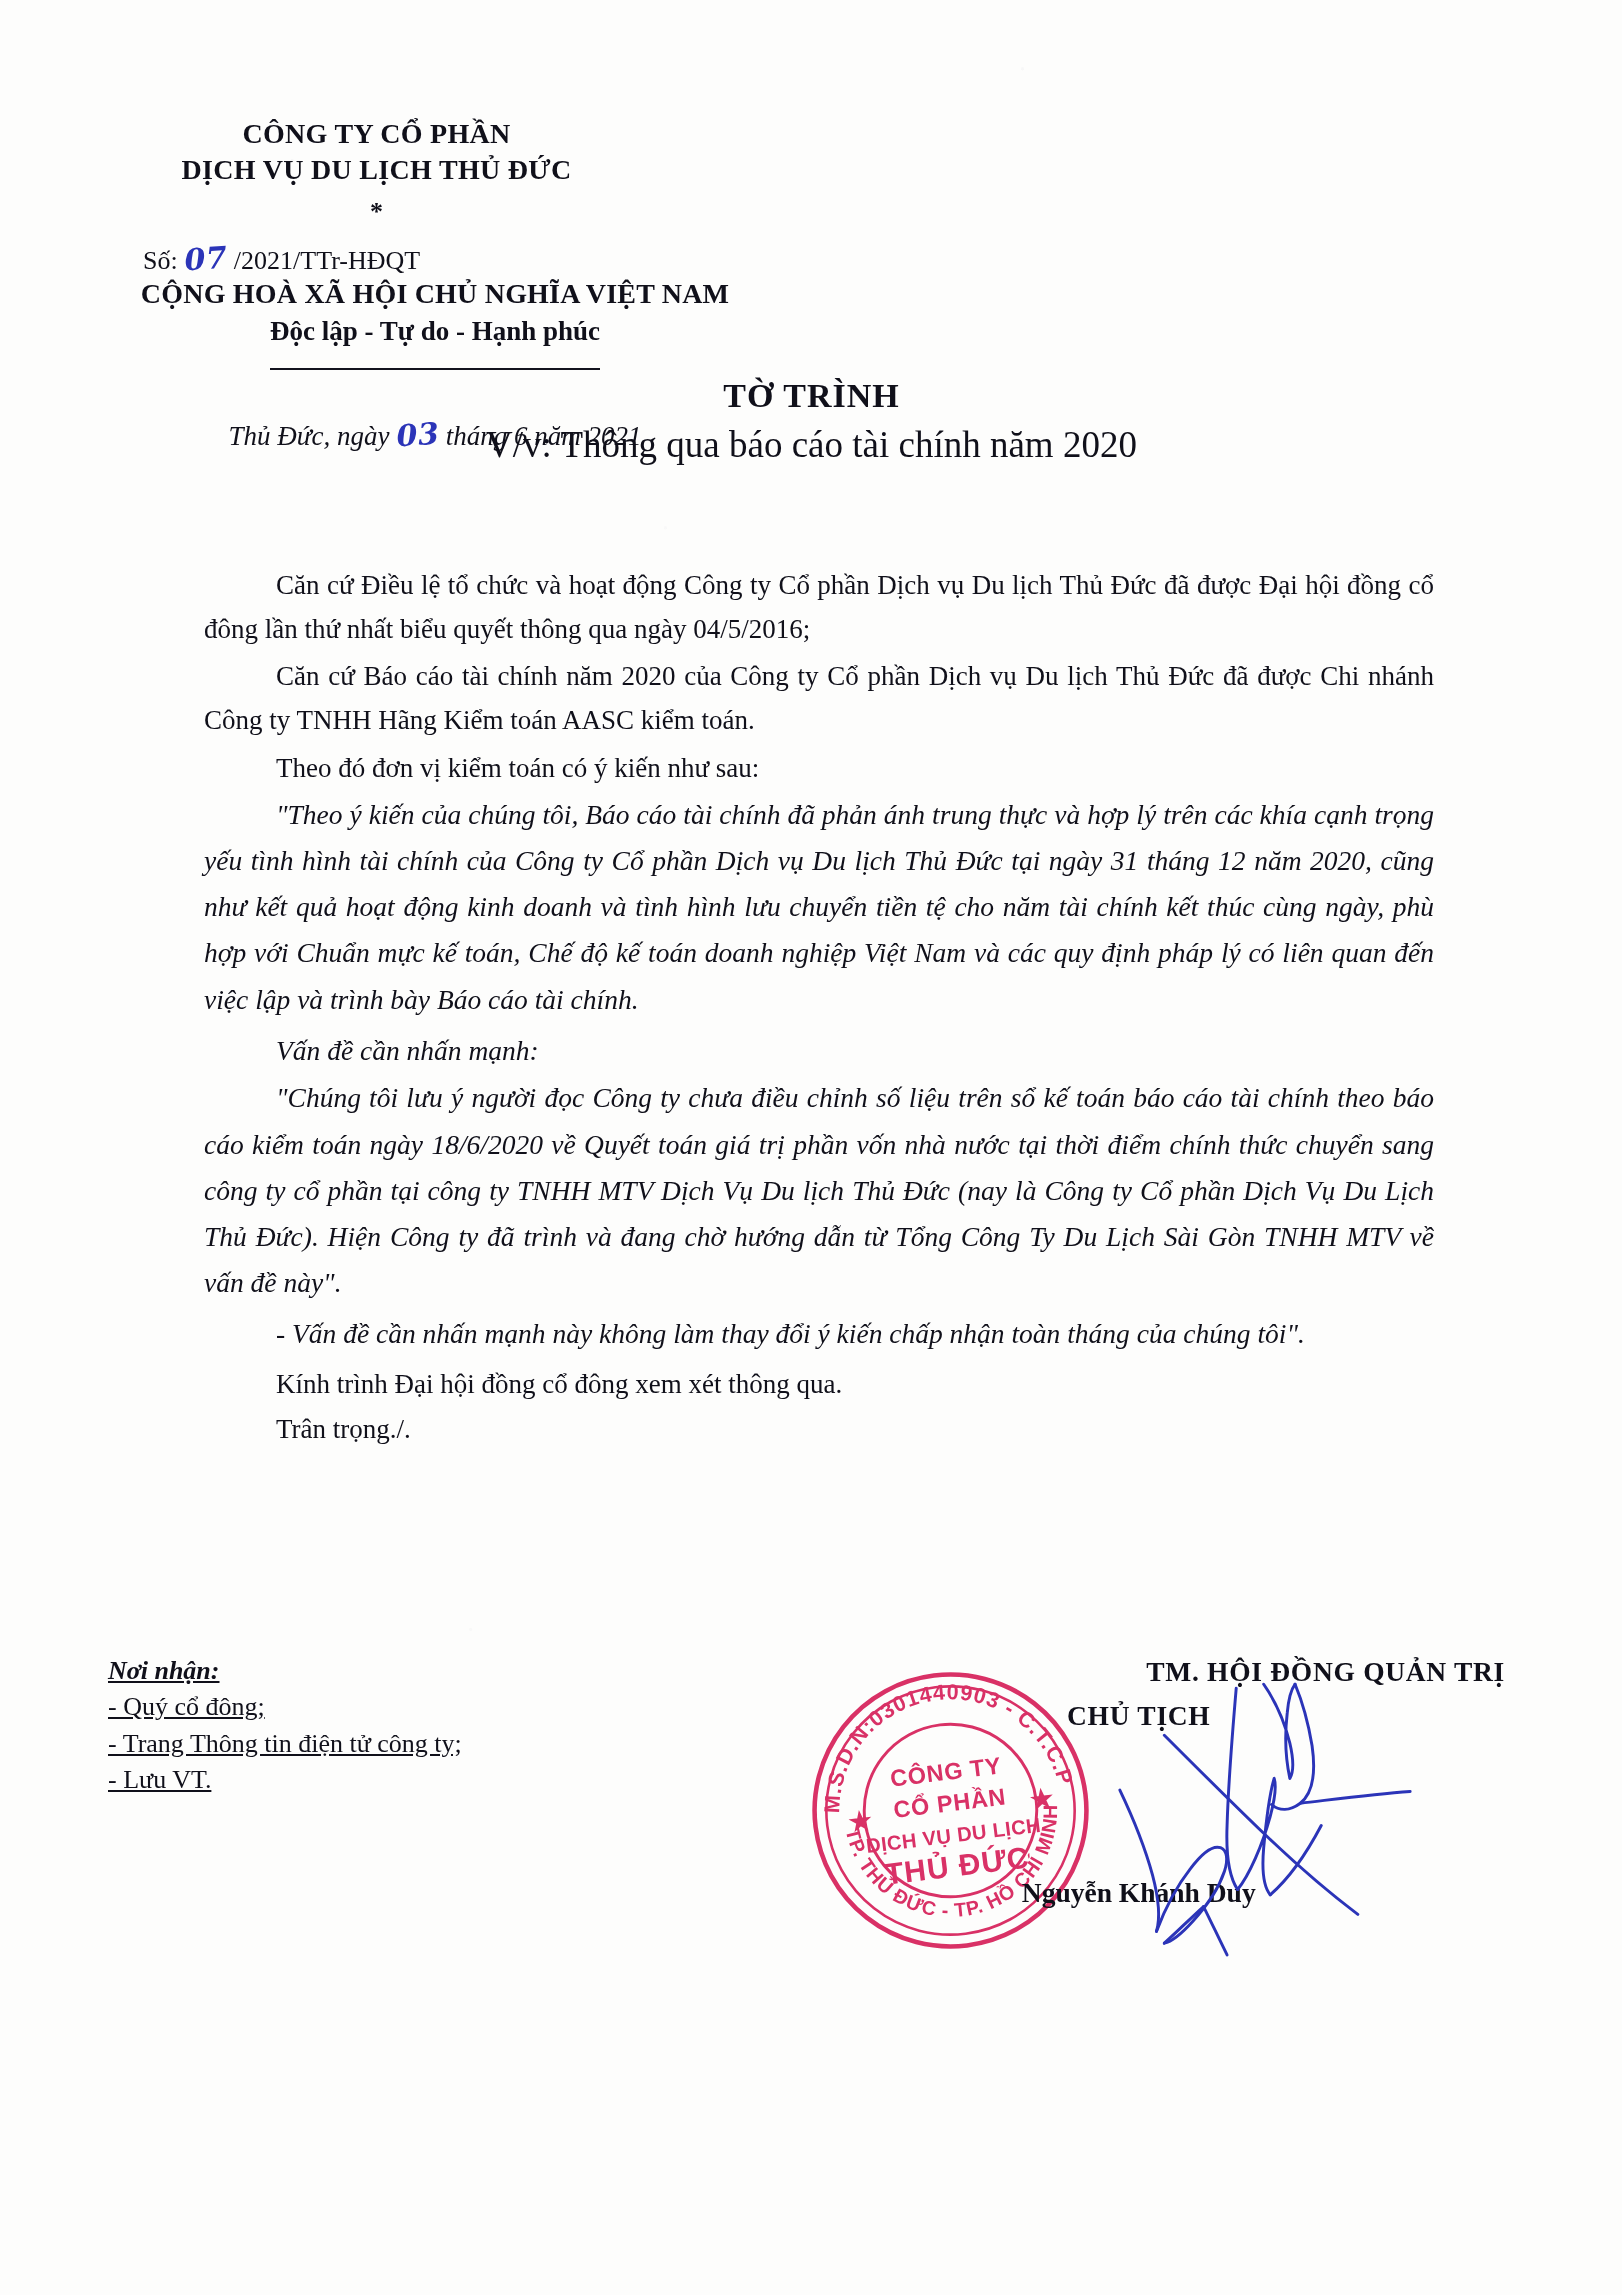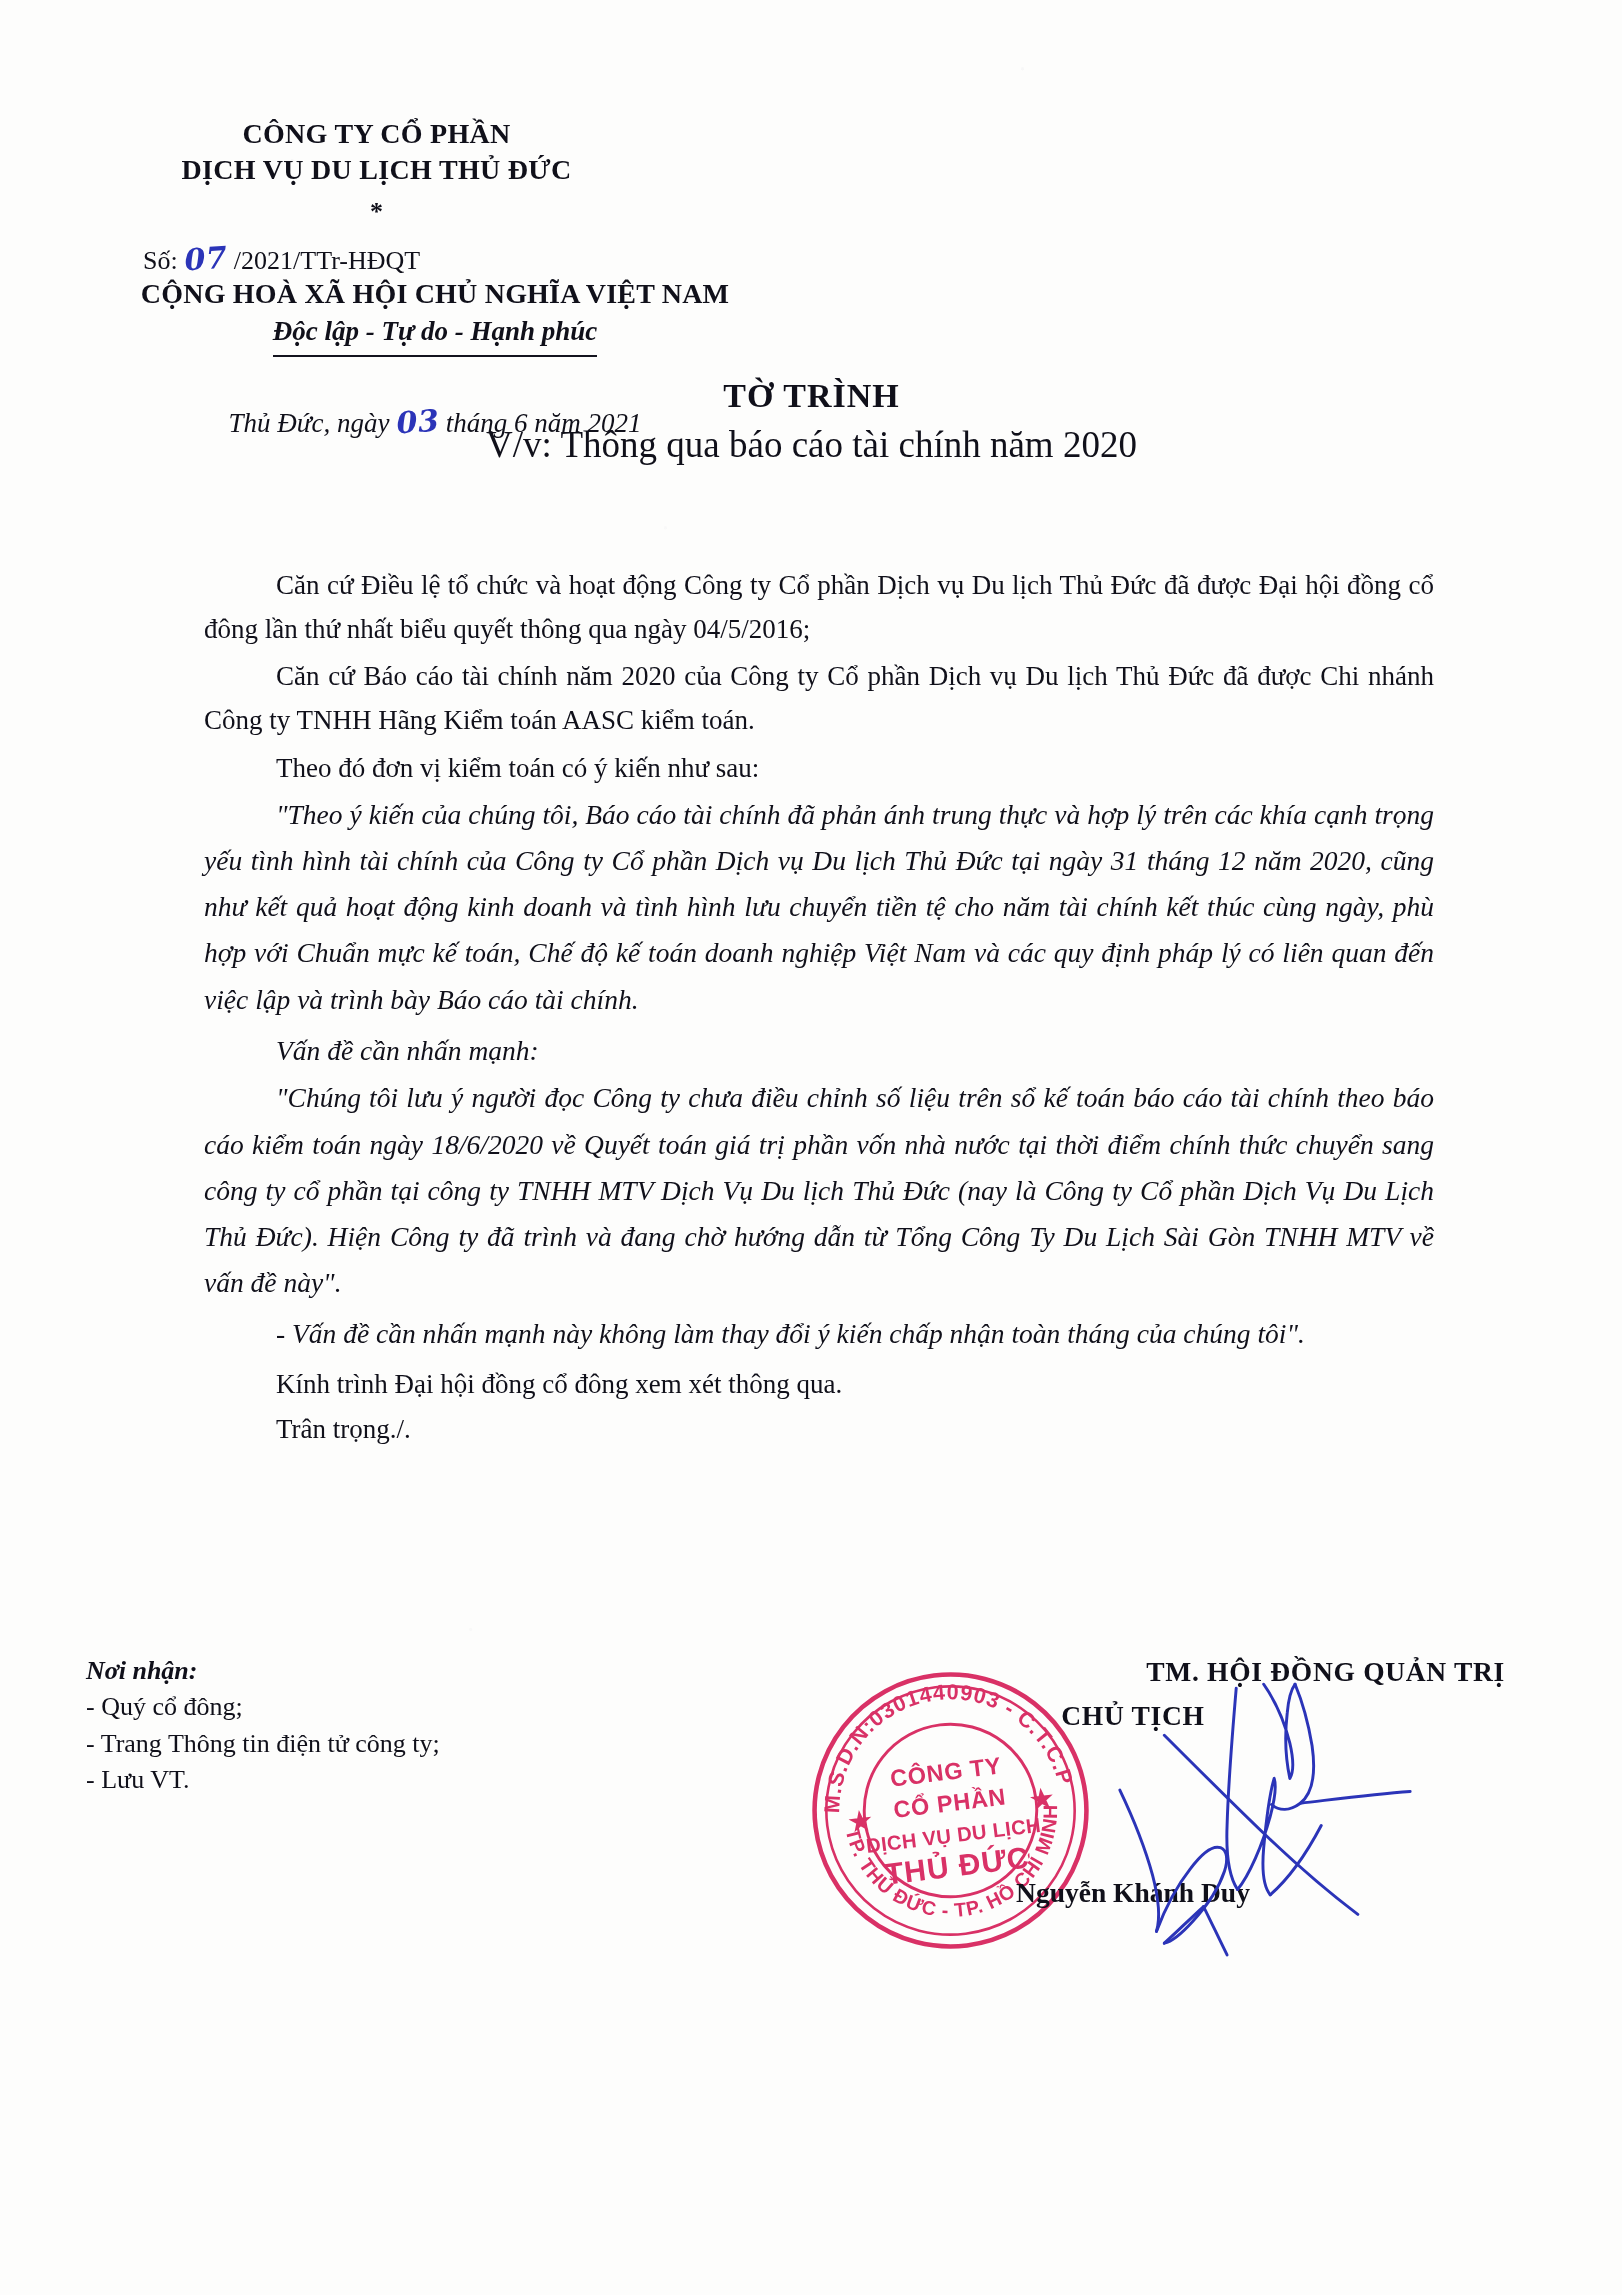--- a/index.html
+++ b/index.html
@@ -62,23 +62,22 @@
     letter-spacing: 0.2px;
     line-height: 1.3;
     white-space: nowrap;
   }
   .motto {
     font-weight: bold;
     font-size: 27px;
     margin-top: 3.9px;
     display: inline-block;
     border-bottom: 2.6px solid #13131e;
-    padding-bottom: 8px;
-    white-space: nowrap;
-    font-style: italic;
+    padding-bottom: 21px;
+    white-space: nowrap;
   }
   .star {
     font-size: 26px;
     font-weight: bold;
     margin-top: 11.8px;
     line-height: 1;
   }
   .so-row {
     margin-top: 15.7px;
     font-size: 26px;
@@ -161,21 +160,22 @@
   
   .footer {
     position: absolute;
     top: 1656px;
     left: 0;
     width: 1623px;
     display: flex;
   }
   .recv {
     width: 772px;
-    padding-left: 86px;
+    padding-left: 108px;
+    text-decoration: underline;
   }
   .recv-title {
     font-size: 26px;
     font-weight: bold;
     font-style: italic;
     margin-bottom: 2.6px;
   }
   .recv-item {
     font-size: 26px;
     line-height: 1.42;

